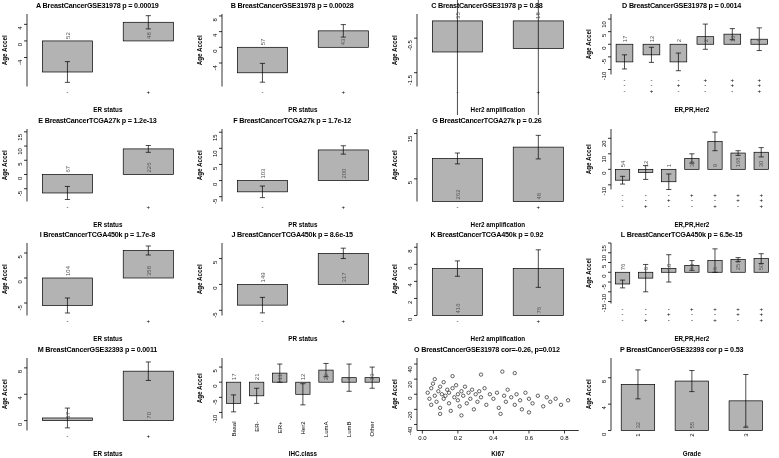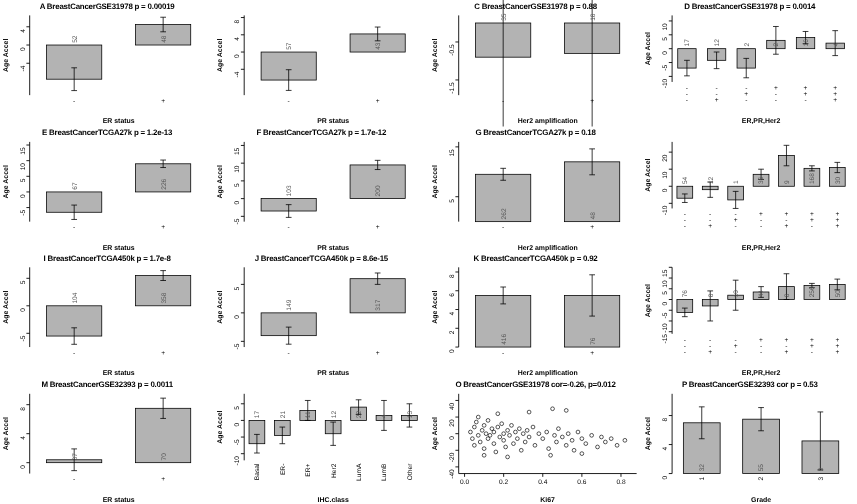--- a/index.html
+++ b/index.html
@@ -40,20 +40,21 @@
           <line x1="145.7125" y1="15.657142857142858" x2="150.9125" y2="15.657142857142858" stroke="#000" stroke-width="0.7"></line>
           <line x1="145.7125" y1="28.914285714285718" x2="150.9125" y2="28.914285714285718" stroke="#000" stroke-width="0.7"></line>
           <text class="barlab" x="150.5125" y="38.92857142857143" text-anchor="start" transform="rotate(-90 150.5125 38.92857142857143)">48</text>
           <text class="ticklab" x="148.3125" y="93.5" text-anchor="middle">+</text>
           <text class="axlab" x="107.875" y="112" text-anchor="middle">ER status</text>
           <text class="axlab" x="7" y="50.25" text-anchor="middle" transform="rotate(-90 7 50.25)">Age Accel</text>
         </svg>
       </div>
     </div>
     <div class="panel">
+      <div class="ptitle">B BreastCancerGSE31978 p = 0.00028</div>
       <div class="plotwrap">
         <svg width="194.75" height="114.5" viewBox="0 0 194.75 114.5">
           <line x1="27" y1="14" x2="27" y2="86.5" stroke="#000" stroke-width="0.8"></line>
           <line x1="24" y1="62.986486486486484" x2="27" y2="62.986486486486484" stroke="#000" stroke-width="0.8"></line>
           <text class="ticklab" x="22.5" y="65.08648648648648" text-anchor="end" transform="rotate(-90 22.5 65.08648648648648)">-4</text>
           <line x1="24" y1="47.31081081081081" x2="27" y2="47.31081081081081" stroke="#000" stroke-width="0.8"></line>
           <text class="ticklab" x="22.5" y="49.41081081081081" text-anchor="end" transform="rotate(-90 22.5 49.41081081081081)">0</text>
           <line x1="24" y1="31.63513513513513" x2="27" y2="31.63513513513513" stroke="#000" stroke-width="0.8"></line>
           <text class="ticklab" x="22.5" y="33.73513513513513" text-anchor="end" transform="rotate(-90 22.5 33.73513513513513)">4</text>
           <line x1="24" y1="15.959459459459453" x2="27" y2="15.959459459459453" stroke="#000" stroke-width="0.8"></line>
@@ -227,21 +228,21 @@
           <line x1="145.7125" y1="30.755555555555553" x2="150.9125" y2="30.755555555555553" stroke="#000" stroke-width="0.7"></line>
           <line x1="145.7125" y1="39.13333333333333" x2="150.9125" y2="39.13333333333333" stroke="#000" stroke-width="0.7"></line>
           <text class="barlab" x="150.5125" y="63.55555555555556" text-anchor="start" transform="rotate(-90 150.5125 63.55555555555556)">200</text>
           <text class="ticklab" x="148.3125" y="93.5" text-anchor="middle">+</text>
           <text class="axlab" x="107.875" y="112" text-anchor="middle">PR status</text>
           <text class="axlab" x="7" y="50.25" text-anchor="middle" transform="rotate(-90 7 50.25)">Age Accel</text>
         </svg>
       </div>
     </div>
     <div class="panel">
-      <div class="ptitle">G BreastCancerTCGA27k p = 0.18</div>
+      <div class="ptitle">G BreastCancerTCGA27k p = 0.26</div>
       <div class="plotwrap">
         <svg width="194.75" height="114.5" viewBox="0 0 194.75 114.5">
           <line x1="27" y1="14" x2="27" y2="86.5" stroke="#000" stroke-width="0.8"></line>
           <line x1="24" y1="63.84375" x2="27" y2="63.84375" stroke="#000" stroke-width="0.8"></line>
           <text class="ticklab" x="22.5" y="65.94375" text-anchor="end" transform="rotate(-90 22.5 65.94375)">5</text>
           <line x1="24" y1="18.53125" x2="27" y2="18.53125" stroke="#000" stroke-width="0.8"></line>
           <text class="ticklab" x="22.5" y="20.63125" text-anchor="end" transform="rotate(-90 22.5 20.63125)">15</text>
           <rect x="42.36625" y="43.453125" width="50.1425" height="43.046875" fill="#b3b3b3" stroke="#000000" stroke-width="0.7"></rect>
           <line x1="67.4375" y1="38.015625" x2="67.4375" y2="48.890625" stroke="#000" stroke-width="0.7"></line>
           <line x1="64.8375" y1="38.015625" x2="70.0375" y2="38.015625" stroke="#000" stroke-width="0.7"></line>
@@ -414,20 +415,21 @@
           <line x1="145.7125" y1="20.82352941176471" x2="150.9125" y2="20.82352941176471" stroke="#000" stroke-width="0.7"></line>
           <line x1="145.7125" y1="58.352941176470594" x2="150.9125" y2="58.352941176470594" stroke="#000" stroke-width="0.7"></line>
           <text class="barlab" x="150.5125" y="84.5" text-anchor="start" transform="rotate(-90 150.5125 84.5)">76</text>
           <text class="ticklab" x="148.3125" y="93.5" text-anchor="middle">+</text>
           <text class="axlab" x="107.875" y="112" text-anchor="middle">Her2 amplification</text>
           <text class="axlab" x="7" y="50.25" text-anchor="middle" transform="rotate(-90 7 50.25)">Age Accel</text>
         </svg>
       </div>
     </div>
     <div class="panel">
+      <div class="ptitle">L BreastCancerTCGA450k p = 6.5e-15</div>
       <div class="plotwrap">
         <svg width="194.75" height="114.5" viewBox="0 0 194.75 114.5">
           <line x1="27" y1="14" x2="27" y2="74.5" stroke="#000" stroke-width="0.8"></line>
           <line x1="24" y1="72.54838709677419" x2="27" y2="72.54838709677419" stroke="#000" stroke-width="0.8"></line>
           <text class="ticklab" x="22.5" y="74.64838709677419" text-anchor="end" transform="rotate(-90 22.5 74.64838709677419)">-15</text>
           <line x1="24" y1="62.79032258064516" x2="27" y2="62.79032258064516" stroke="#000" stroke-width="0.8"></line>
           <text class="ticklab" x="22.5" y="64.89032258064516" text-anchor="end" transform="rotate(-90 22.5 64.89032258064516)">-10</text>
           <line x1="24" y1="53.03225806451613" x2="27" y2="53.03225806451613" stroke="#000" stroke-width="0.8"></line>
           <text class="ticklab" x="22.5" y="55.13225806451613" text-anchor="end" transform="rotate(-90 22.5 55.13225806451613)">-5</text>
           <line x1="24" y1="43.274193548387096" x2="27" y2="43.274193548387096" stroke="#000" stroke-width="0.8"></line>

